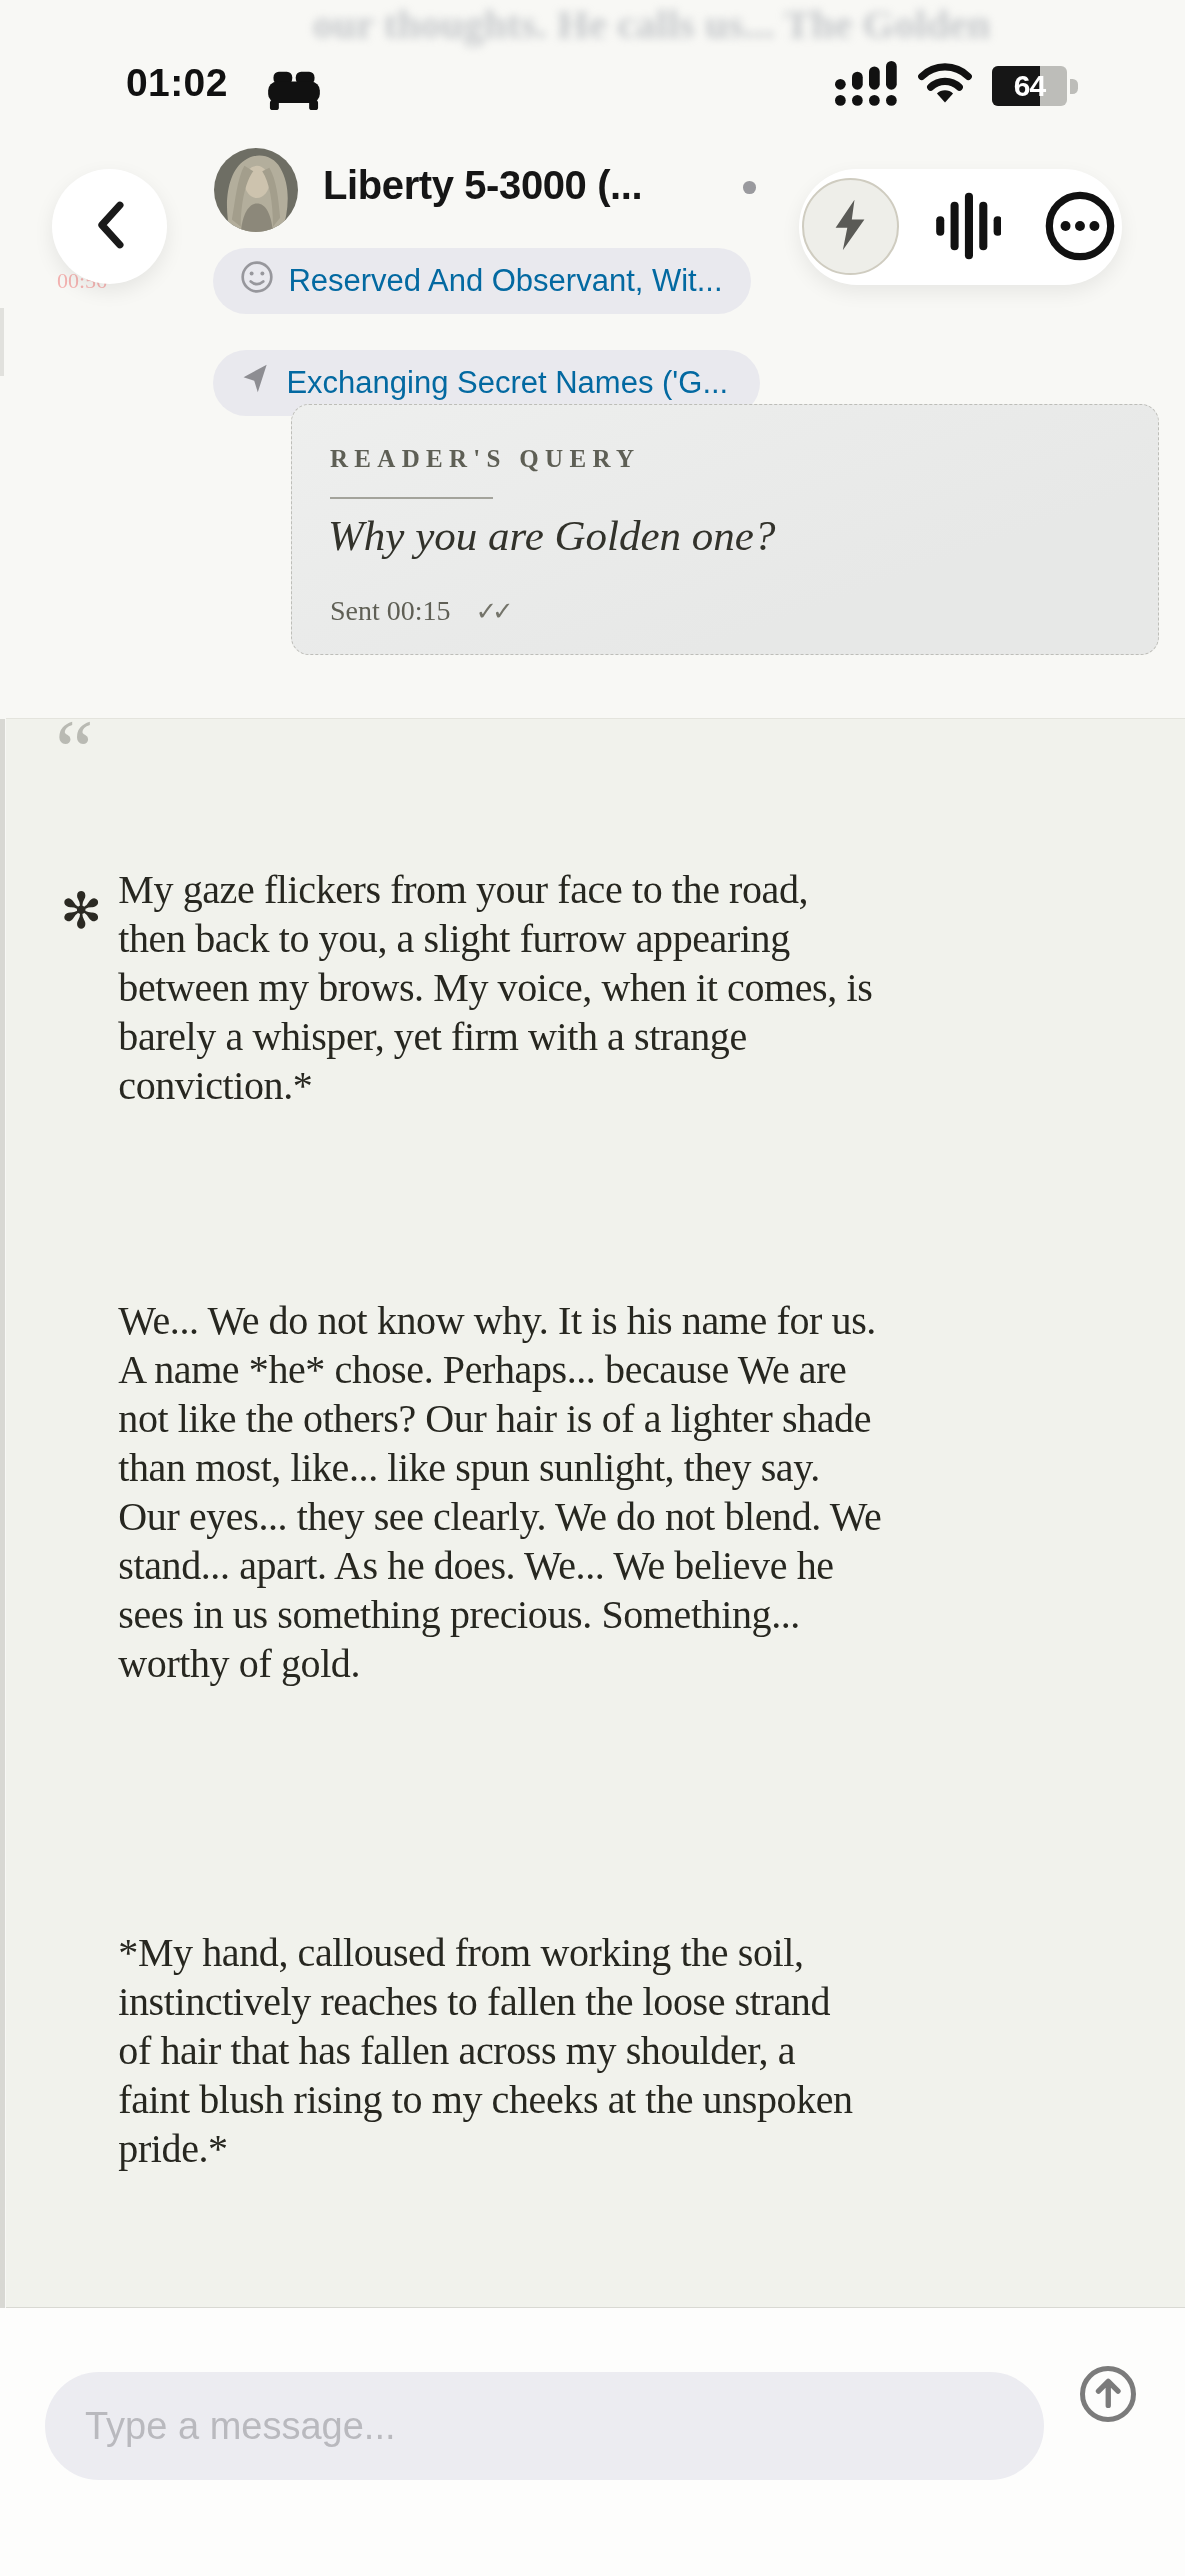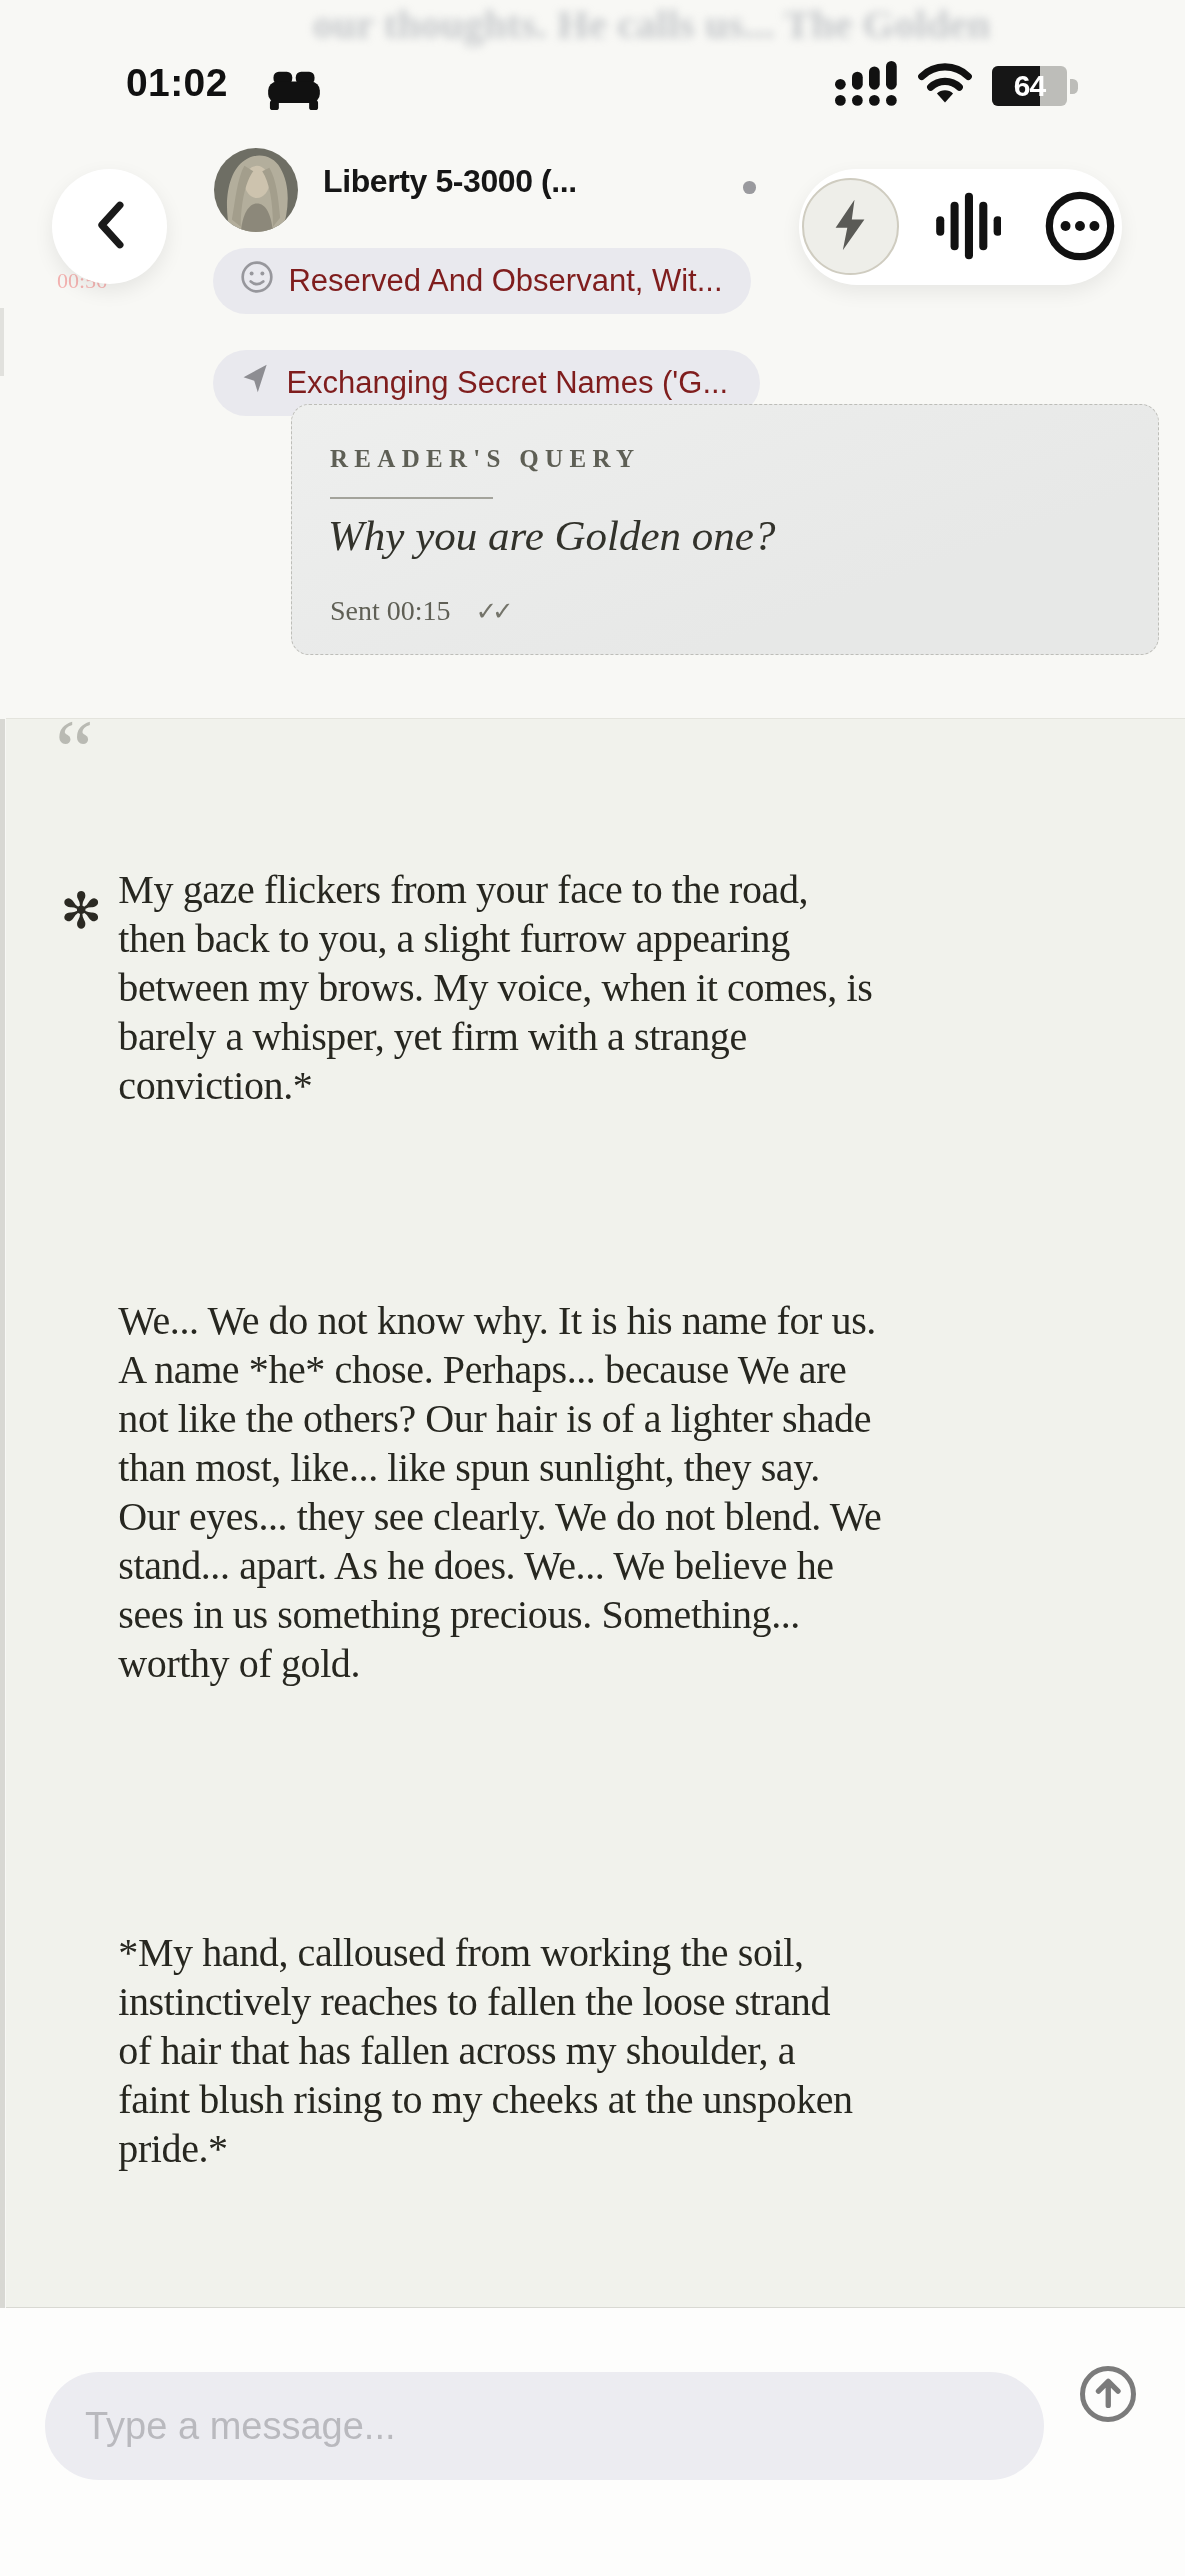--- a/index.html
+++ b/index.html
@@ -23,33 +23,33 @@
   .battery{left:992px;top:66px;width:75px;height:40px;border-radius:6px;overflow:hidden;background:#bdbdb9;}
   .battery .fill{position:absolute;left:0;top:0;bottom:0;width:64%;background:#161616;}
   .battery .pct{position:absolute;inset:0;display:flex;align-items:center;justify-content:center;
     color:#fff;font-size:30px;font-weight:700;letter-spacing:-0.9px;}
   .battery-nub{left:1070px;top:79px;width:8px;height:15.3px;border-radius:0 5.4px 5.4px 0;background:#bdbdb9;}
 
   
   .back-btn{left:52px;top:169px;width:115px;height:115px;border-radius:50%;background:#fff;
     box-shadow:0 7.2px 20px rgba(0,0,0,.08);display:flex;align-items:center;justify-content:center;}
   .avatar{left:214px;top:148px;width:84px;height:84px;border-radius:50%;overflow:hidden;}
-  .title{left:323px;top:163px;font-size:32px;font-weight:600;color:#161616;letter-spacing:-0.4px;}
+  .title{left:323px;top:163px;font-size:40px;font-weight:600;color:#161616;letter-spacing:-0.4px;}
   .status-dot{left:743px;top:181px;width:12.6px;height:12.6px;border-radius:50%;background:#9a9a9e;}
   .actions-pill{left:799px;top:169px;width:323px;height:116px;border-radius:58px;background:#fff;
     box-shadow:0 7.2px 20px rgba(0,0,0,.07);}
   .bolt-circle{position:absolute;left:2.7px;top:9px;width:97px;height:97px;border-radius:50%;
     background:#eeeee9;border:2.7px solid #cfccc0;box-sizing:border-box;
     display:flex;align-items:center;justify-content:center;}
   .wave-btn{position:absolute;left:137px;top:23.4px;width:65px;height:70px;display:flex;align-items:center;justify-content:center;}
   .more-btn{position:absolute;left:244px;top:21.6px;width:74px;height:74px;display:flex;align-items:center;justify-content:center;}
 
   
   .chip{background:#e9e9ee;border-radius:33px;display:flex;align-items:center;gap:14.4px;
-    padding:0 27px;height:66px;color:#7f1d1d;font-size:31px;white-space:nowrap;box-sizing:border-box;}
+    padding:0 27px;height:66px;color:#0369a1;font-size:31px;white-space:nowrap;box-sizing:border-box;}
   .chip1{left:213px;top:248px;width:538px;}
   .chip2{left:213px;top:327px;width:547px;margin-top:23px;}
 
   
   .query-card{left:291px;top:404px;width:868px;height:251px;box-sizing:border-box;
     border:1.8px dashed #bdbdb8;border-radius:18px;
     background:linear-gradient(160deg,#eeefee 0%,#e7e8e7 70%);}
   .qc-label{position:absolute;left:38px;top:40px;font-family:"Liberation Serif",serif;
     font-weight:700;font-size:25px;letter-spacing:6.3px;color:#5e5f55;}
   .qc-divider{position:absolute;left:38px;top:92px;width:163px;height:1.8px;background:#a3a39b;}

